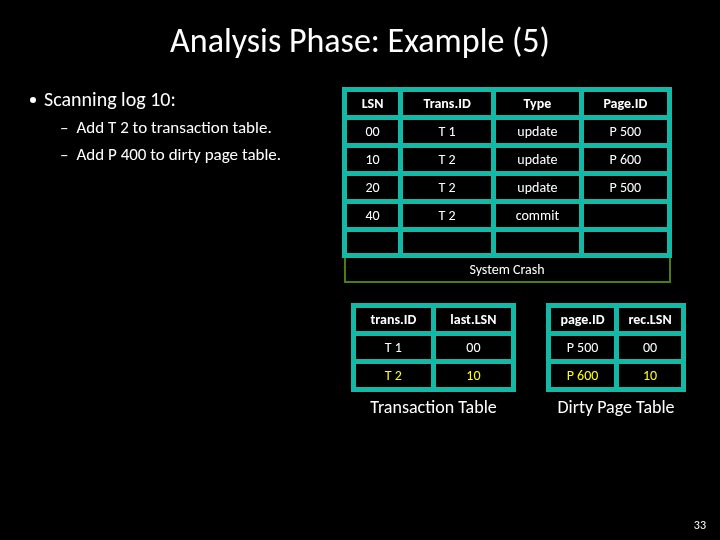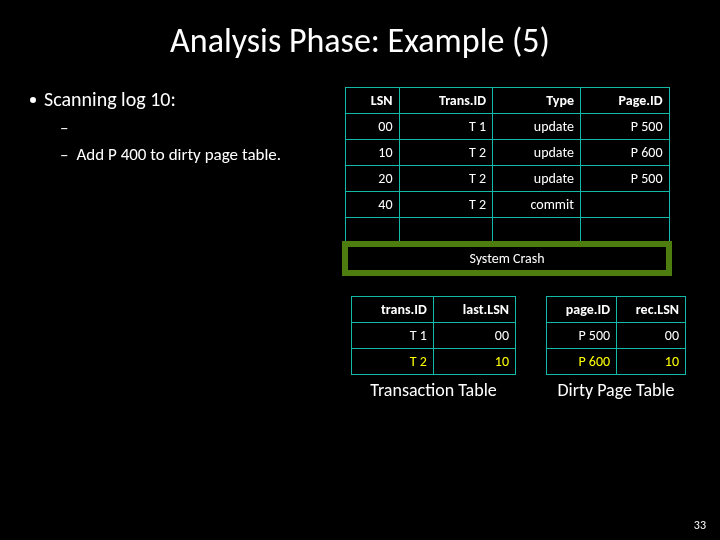--- a/index.html
+++ b/index.html
@@ -26,31 +26,31 @@
   .bullet .dot { width: 6px; height: 6px; background: #fff; border-radius: 50%; margin-top: 10px; flex-shrink: 0; }
   .sub { font-size: 17px; margin-left: 30px; }
   .sub .bullet .dash { flex-shrink: 0; }
   table {
     border-collapse: collapse;
     font-size: 14px;
     color: #fff;
   }
   table.log { width: 330px; }
   table td, table th {
-    border: 1px solid #14b8a6;
+    border: 5px solid #14b8a6;
     padding: 3px 6px;
-    text-align: right;
+    text-align: center;
     font-weight: normal;
     height: 26px;
   }
   table th { font-weight: bold; }
   .crash td {
     text-align: center;
     font-weight: normal;
-    border: 6px solid #4d7c0f;
+    border: 2px solid #4d7c0f;
   }
   .bottom {
     display: flex;
     gap: 30px;
     margin-top: 20px;
     justify-content: flex-end;
     padding-right: 4px;
   }
   .bottom-col { display: flex; flex-direction: column; align-items: center; }
   table.ttable { width: 165px; }
@@ -73,20 +73,21 @@
 
   <div class="content">
     <div class="left">
       <div class="bullet">
         <span class="dot"></span>
         <span>Scanning log 10:</span>
       </div>
       <div class="sub">
         <div class="bullet">
           <span class="dash">–</span>
+          <span>Add T 2 to transaction table.</span>
         </div>
         <div class="bullet">
           <span class="dash">–</span>
           <span>Add P 400 to dirty page table.</span>
         </div>
       </div>
     </div>
 
     <div class="right">
       <table class="log">

